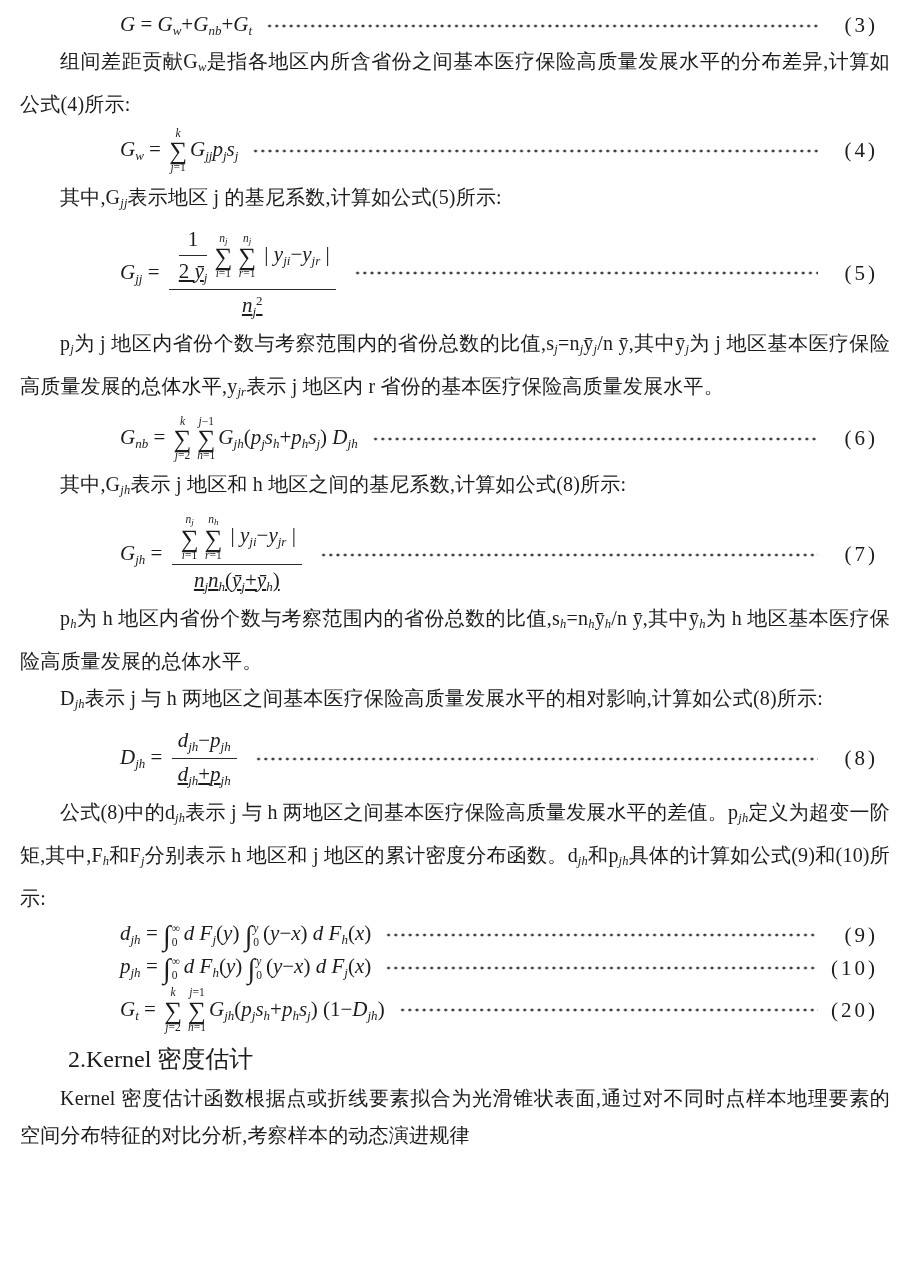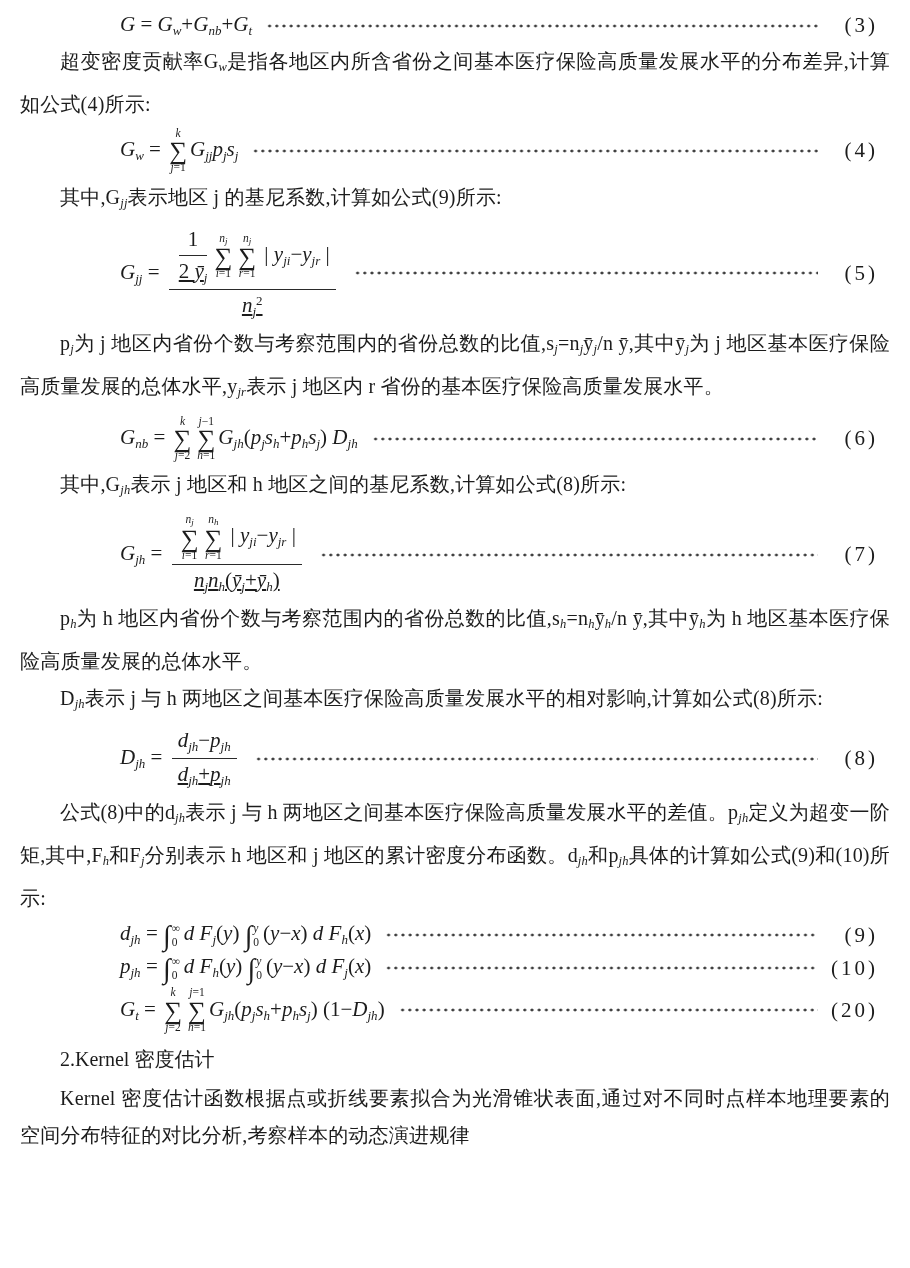--- a/index.html
+++ b/index.html
@@ -7,21 +7,21 @@
     width:910px;height:1268px;overflow:hidden;box-sizing:border-box;
     background:#ffffff;color:#1c1c1c;
     padding:8px 20px 0 20px;
     font-family:"Liberation Serif","DejaVu Serif",serif;
   }
   
   .para{
     margin:0;font-size:20px;line-height:37px;text-align:justify;
     text-indent:2em;letter-spacing:0.2px;
   }
-  .heading{margin:0;font-size:20px;line-height:42px;text-indent:2em;}
+  .heading{margin:0;font-size:24px;line-height:42px;text-indent:2em;}
   
   .eqrow{
     display:flex;align-items:center;margin:4px 0;padding-left:100px;padding-right:12px;
     font-size:21px;
   }
   .eqbody{display:inline-flex;align-items:center;white-space:nowrap;}
   .run{white-space:pre;}
   .leader{
     flex:1;height:8px;margin-left:14px;min-width:30px;
     background-image:radial-gradient(circle,#3d3d3d 1.25px,transparent 1.7px);
@@ -49,35 +49,35 @@
 <body>
 
 <main>
     <div class="eqrow">
       <span class="eqbody">
         <span class="run"><span class="ti">G</span><span class="tr"> = </span><span class="ti">G</span><span class="tb ti">w</span><span class="tr">+</span><span class="ti">G</span><span class="tb ti">nb</span><span class="tr">+</span><span class="ti">G</span><span class="tb ti">t</span></span>
       </span>
       <span class="leader"></span>
       <span class="eqnum">(3)</span>
     </div>
-    <p class="para"><span class="tr">超变密度贡献率G</span><span class="tb ti">w</span><span class="tr">是指各地区内所含省份之间基本医疗保险高质量发展水平的分布差异,计算如公式(4)所示:</span></p>
+    <p class="para"><span class="tr">组间差距贡献G</span><span class="tb ti">w</span><span class="tr">是指各地区内所含省份之间基本医疗保险高质量发展水平的分布差异,计算如公式(4)所示:</span></p>
     <div class="eqrow">
       <span class="eqbody">
         <span class="run"><span class="ti">G</span><span class="tb ti">w</span><span class="tr"> = </span></span>
         <span class="sum">
           <span class="slim"><span class="ti">k</span></span>
           <span class="sg">∑</span>
           <span class="slim"><span class="ti">j</span><span class="tr">=1</span></span>
         </span>
         <span class="run"><span class="ti">G</span><span class="tb ti">jj</span><span class="ti">p</span><span class="tb ti">j</span><span class="ti">s</span><span class="tb ti">j</span></span>
       </span>
       <span class="leader"></span>
       <span class="eqnum">(4)</span>
     </div>
-    <p class="para"><span class="tr">其中,G</span><span class="tb ti">jj</span><span class="tr">表示地区 j 的基尼系数,计算如公式(9)所示:</span></p>
+    <p class="para"><span class="tr">其中,G</span><span class="tb ti">jj</span><span class="tr">表示地区 j 的基尼系数,计算如公式(5)所示:</span></p>
     <div class="eqrow">
       <span class="eqbody">
         <span class="run"><span class="ti">G</span><span class="tb ti">jj</span><span class="tr"> = </span></span>
         <span class="frac">
           <span class="fnum"><span class="frac">
               <span class="fnum"><span class="tr">1</span></span>
               <span class="fden"><span class="tr">2 </span><span class="ti">ȳ</span><span class="tb ti">j</span></span>
             </span><span class="sum">
               <span class="slim"><span class="ti">n</span><span class="tb ti">j</span></span>
               <span class="sg">∑</span>

